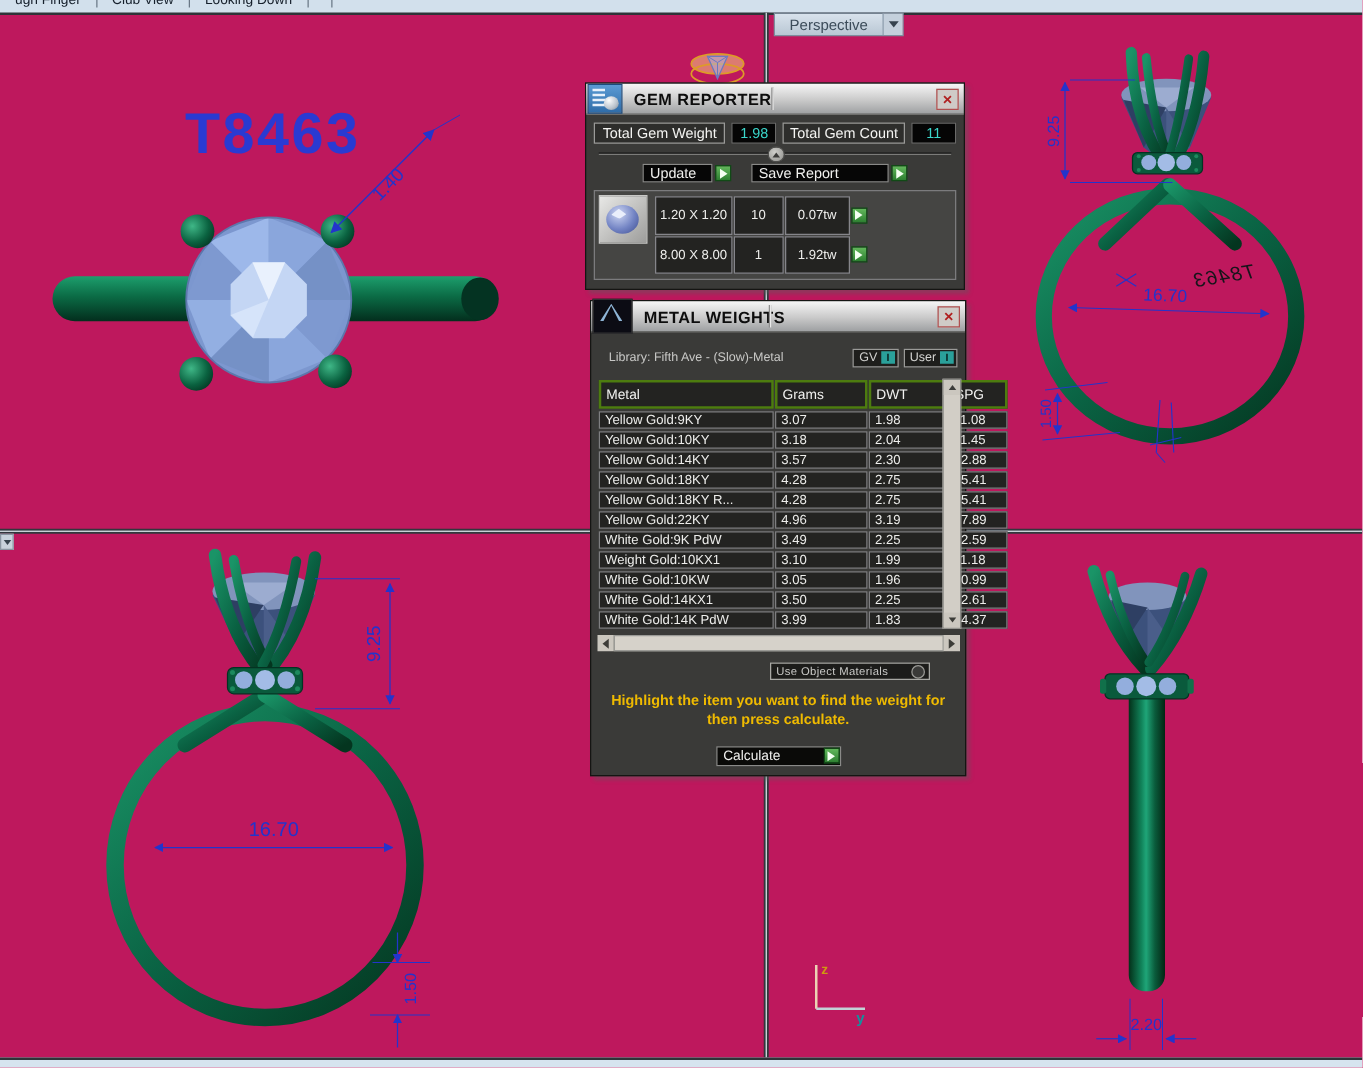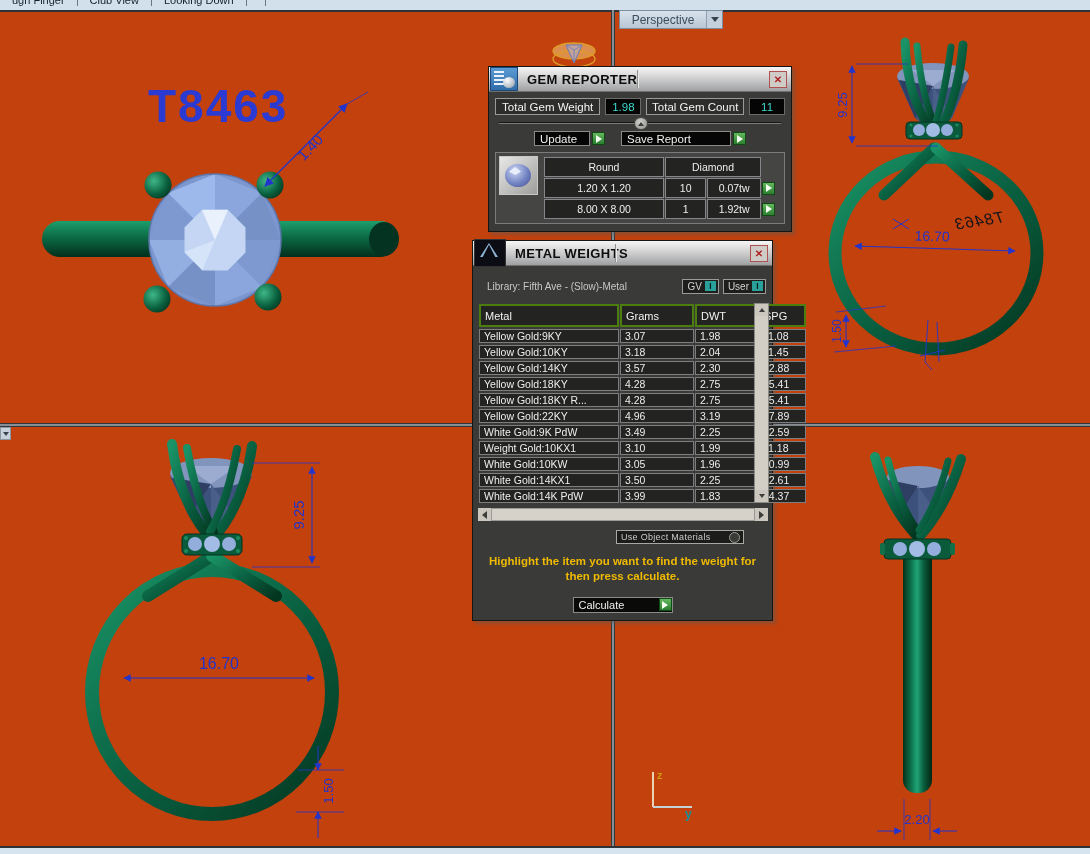--- a/index.html
+++ b/index.html
@@ -1,16 +1,16 @@
 <!DOCTYPE html>
 <html><head>
 <meta charset="utf-8">
 <style>
   html,body{margin:0;padding:0;background:#fff;font-family:"Liberation Sans",sans-serif;}
-  #stage{position:relative;width:1090px;height:854px;overflow:hidden;background:#c2410c;}
+  #stage{position:relative;width:1090px;height:854px;overflow:hidden;background:#be185d;}
 
   
   #tabstrip{position:absolute;left:0;top:0;width:1090px;height:10px;background:#d2e0ec;border-bottom:2px solid #2e3338;overflow:hidden;display:flex;}
   .vtab{font-size:11px;color:#16202c;padding:0 12px;position:relative;top:-4px;white-space:nowrap;border-right:1px solid #6a7886;display:flex;align-items:flex-end;}
   .vtab.stub{width:14px;padding:0 2px;}
 
   
   #bottomstrip{position:absolute;left:0;top:846px;width:1090px;height:8px;background:#d6e4ef;border-top:2px solid #2e3338;}
 
   
@@ -30,21 +30,21 @@
   .panel{position:absolute;background:#3a3a38;border:1px solid #151513;box-shadow:3px 3px 3px rgba(90,90,90,.45);box-sizing:border-box;}
   .tbar{height:24px;background:linear-gradient(#f6f6f6,#c9c9c9 55%,#9ea0a2);display:flex;align-items:center;position:relative;border-bottom:1px solid #6f6f6d;}
   .tbar .ttl{font-size:13px;font-weight:bold;color:#0d0d0d;margin-left:9px;letter-spacing:.4px;}
   .tbar .tsep{position:absolute;top:3px;bottom:3px;width:1px;background:#8f8f8f;border-right:1px solid #e9e9e9;}
   .xbtn{position:absolute;right:4px;top:4px;width:16px;height:15px;background:#cfcbc7;border:1px solid #b05050;color:#b02020;font-size:10px;font-weight:bold;display:flex;align-items:center;justify-content:center;cursor:default;}
   .blkbox{background:#060606;border:1px solid #8a8a88;color:#f0f0ee;display:flex;align-items:center;box-sizing:border-box;}
   .gobtn{width:13px;height:13px;background:linear-gradient(#63b85c,#2c7e30);border:1px solid #114a16;display:flex;align-items:center;justify-content:center;box-sizing:border-box;}
   .tri-rt{width:0;height:0;border-top:4px solid transparent;border-bottom:4px solid transparent;border-left:6px solid #f4fff2;}
 
   
-  #gemPanel{left:488px;top:66px;width:304px;height:166px;}
+  #gemPanel{left:468px;top:66px;width:304px;height:166px;}
   #gemPanel .icon{width:26px;height:22px;margin-left:1px;background:linear-gradient(#5b9bd4,#2f6ca8);border:1px solid #1c4a7c;position:relative;}
   #gemPanel .icon:before{content:"";position:absolute;left:3px;top:3px;width:10px;height:2px;background:#e8f0fa;box-shadow:0 4px 0 #e8f0fa,0 8px 0 #e8f0fa,0 12px 0 #e8f0fa;}
   #gemPanel .icon:after{content:"";position:absolute;right:2px;bottom:2px;width:12px;height:11px;border-radius:50%;background:radial-gradient(circle at 35% 30%,#fdfdfd,#b9c2cc 60%,#77818c);}
   .tgwrow{margin:6px 6px 0;display:flex;gap:5px;height:17px;}
   .lblbox{background:#2d2d2b;border:1px solid #9a9a98;color:#f4f4f2;font-size:11.5px;display:flex;align-items:center;justify-content:center;box-sizing:border-box;white-space:nowrap;}
   .valbox{background:#050505;border:1px solid #6a6a68;color:#3bd8cc;font-size:11.5px;display:flex;align-items:center;justify-content:center;box-sizing:border-box;}
   .seprow{position:relative;height:13px;margin:1px 10px 0;}
   .seprow .ln{position:absolute;left:0;right:0;top:6px;height:1px;background:#161616;border-bottom:1px solid #7c7c7a;}
   .seprow .knob{position:absolute;left:50%;top:1px;margin-left:-6px;width:12px;height:11px;border-radius:50%;background:radial-gradient(circle at 40% 35%,#cfcfcb,#8e8e8a);border:1px solid #4c4c4a;display:flex;align-items:center;justify-content:center;}
   .tri-up{width:0;height:0;border-left:3px solid transparent;border-right:3px solid transparent;border-bottom:4px solid #3c3c3a;}
@@ -381,25 +381,20 @@
           </div>
         <div class="gobtn">
             <span class="tri-rt"></span>
           </div>
       </div>
     </div>
     <div class="gemblock">
       <div class="thumb"></div>
       <table class="gtab">
         <tbody>
-            <tr>
-          <th style="width:120px">Round</th>
-          <th colspan="2" style="width:96px">Diamond</th>
-          <td class="nob"></td>
-        </tr>
         <tr>
           <td>1.20 X 1.20</td>
           <td style="width:40px">10</td>
           <td style="width:52px">0.07tw</td>
           <td class="nob">
                 <div class="gobtn">
                   <span class="tri-rt"></span>
                 </div>
               </td>
         </tr>

